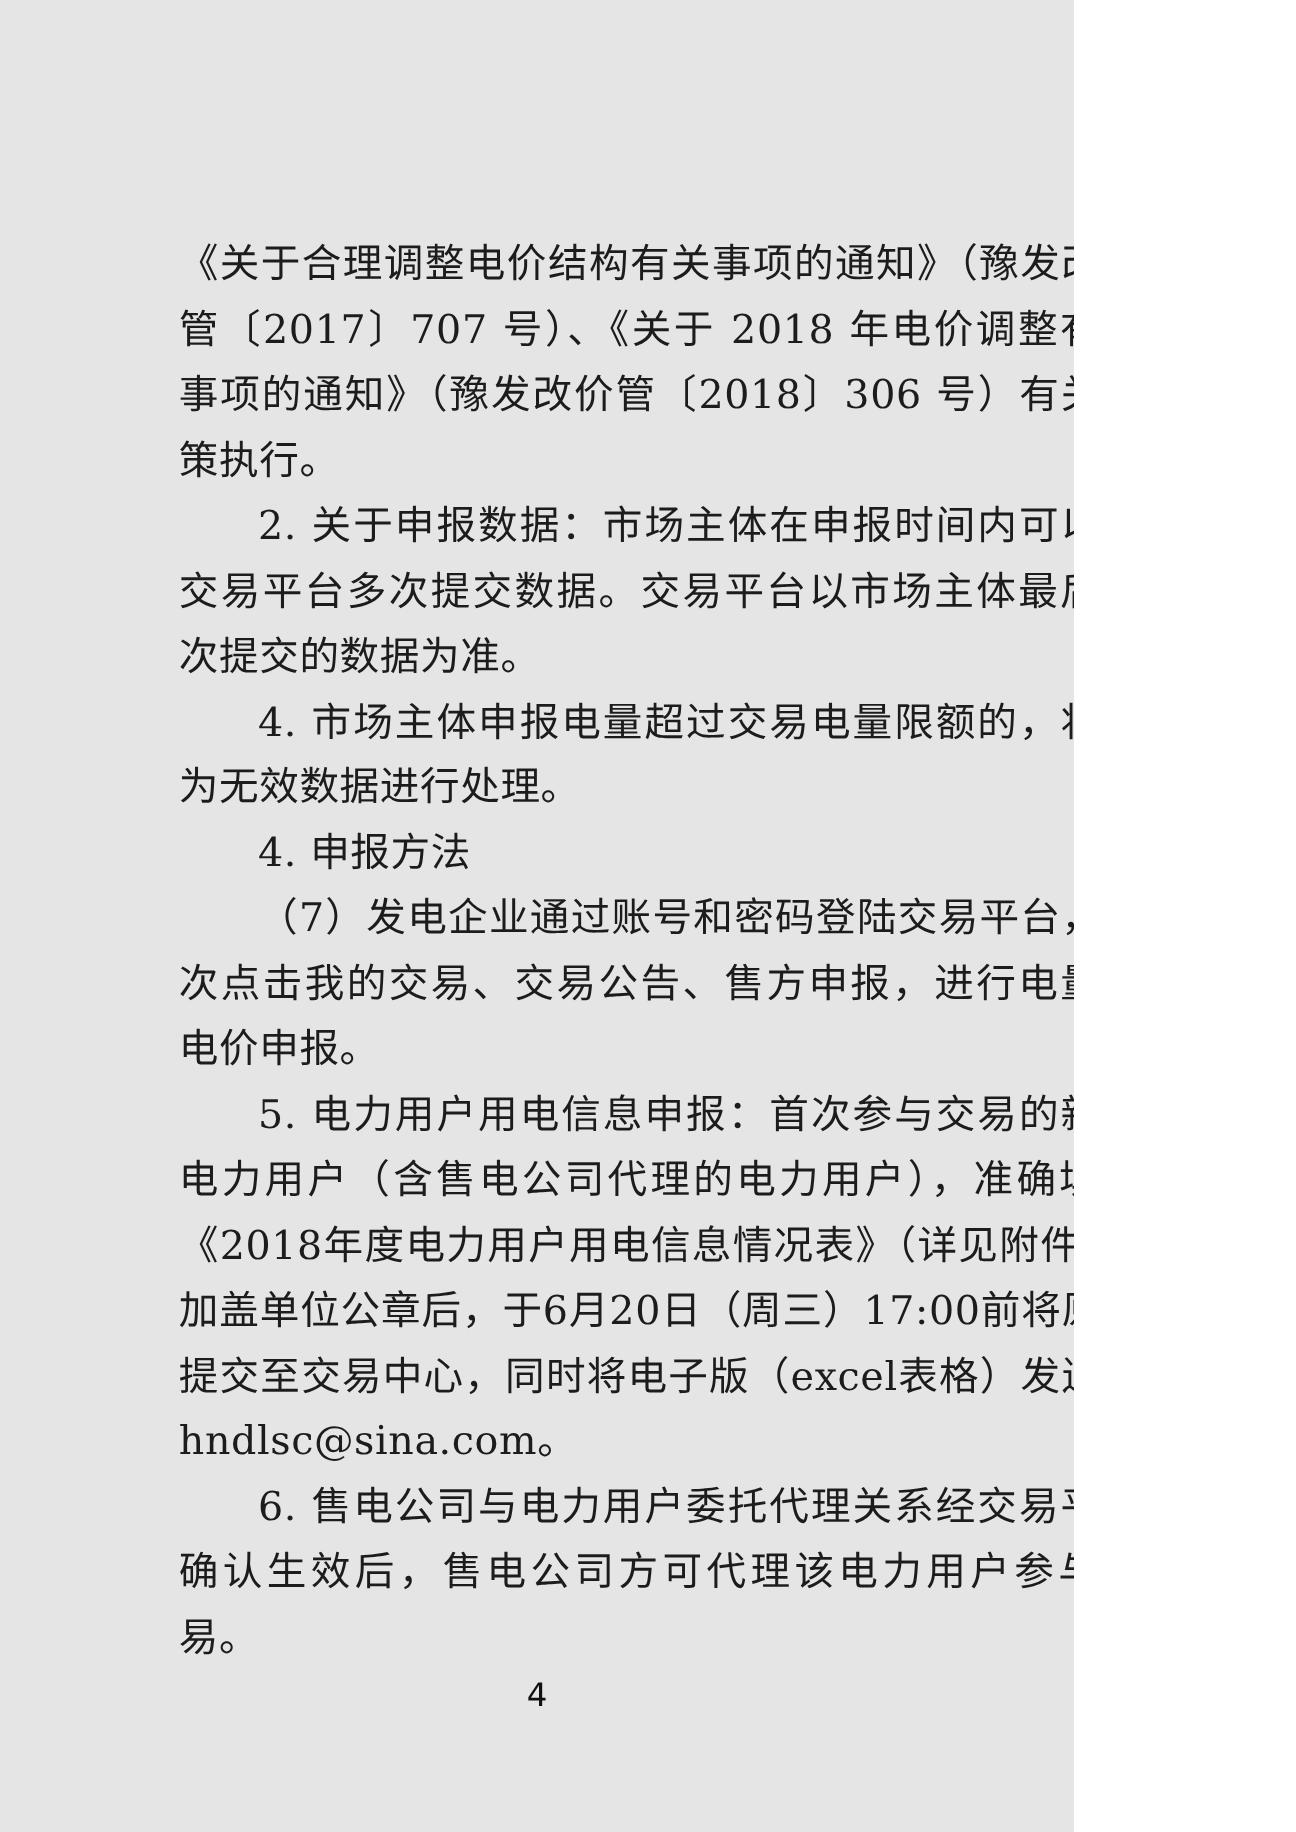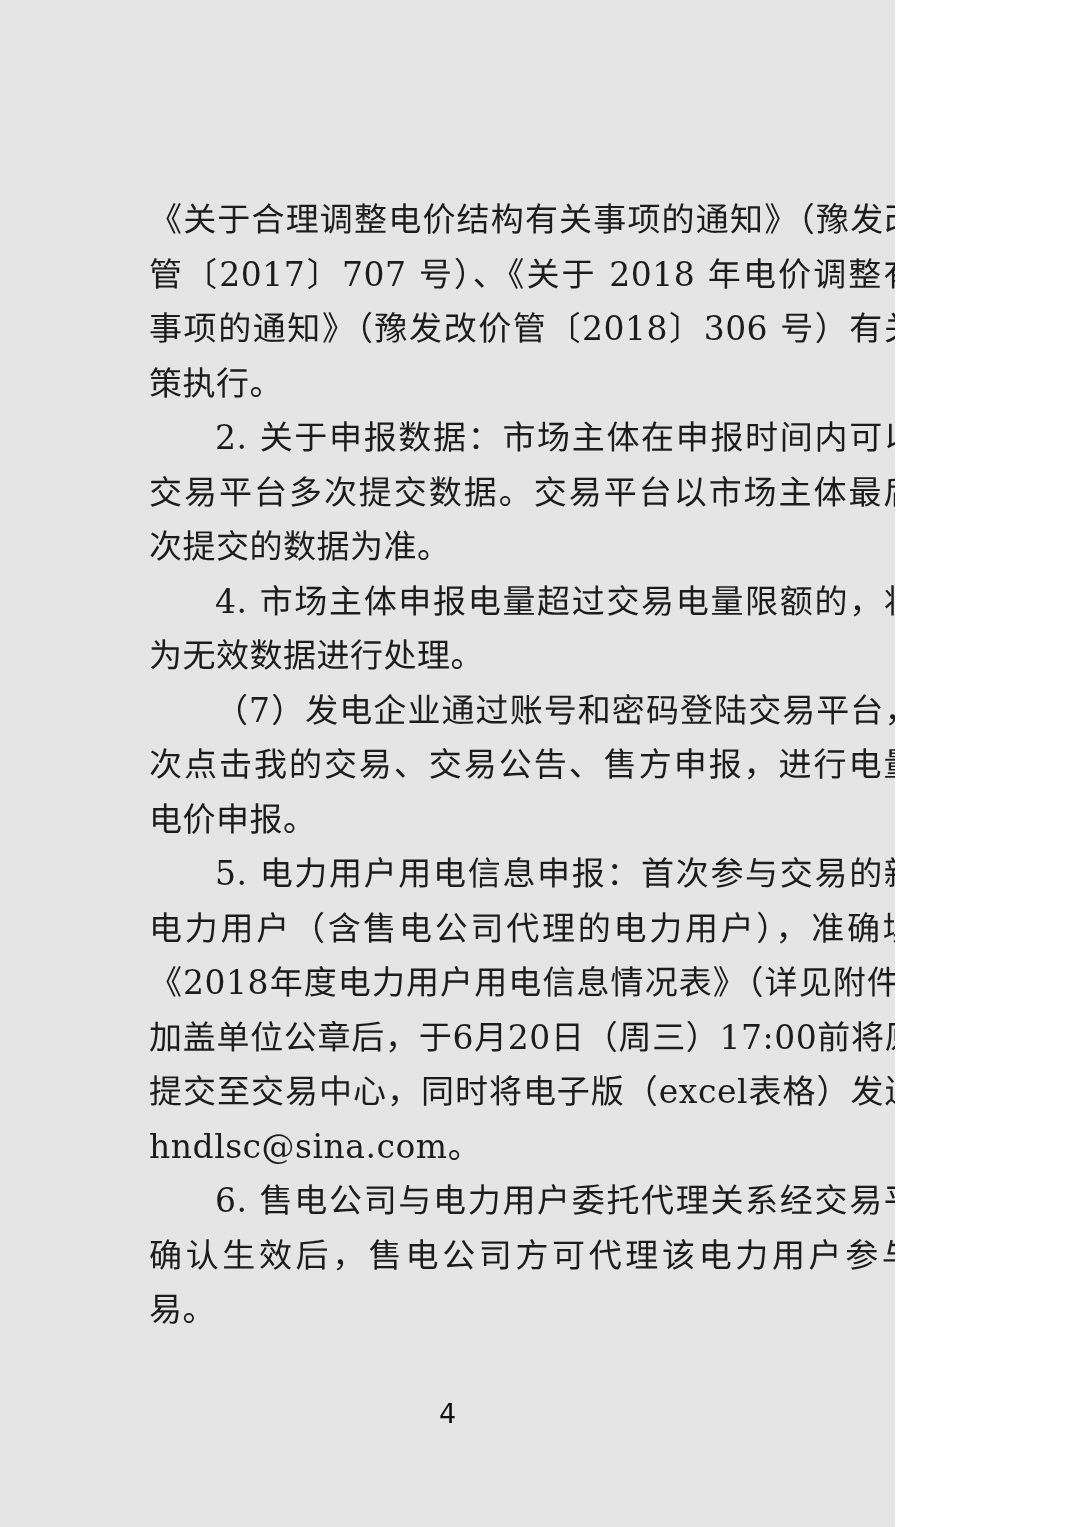--- a/index.html
+++ b/index.html
@@ -52,19 +52,20 @@
   }
 </style>
 </head>
 <body>
 
 <div class="doc-page">
   <div class="doc-body">
     <p>《关于合理调整电价结构有关事项的通知》（豫发改价管〔2017〕707 号）、《关于 2018 年电价调整有关事项的通知》（豫发改价管〔2018〕306 号）有关政策执行。</p>
     <p class="indent">2. 关于申报数据：市场主体在申报时间内可以向交易平台多次提交数据。交易平台以市场主体最后一次提交的数据为准。</p>
     <p class="indent">4. 市场主体申报电量超过交易电量限额的，将作为无效数据进行处理。</p>
+    <p class="indent">4. 申报方法</p>
     <p class="indent">（7）发电企业通过账号和密码登陆交易平台，依次点击我的交易、交易公告、售方申报，进行电量、电价申报。</p>
     <p class="indent">5. 电力用户用电信息申报：首次参与交易的新增电力用户（含售电公司代理的电力用户），准确填写《2018年度电力用户用电信息情况表》（详见附件），加盖单位公章后，于6月20日（周三）17:00前将原件提交至交易中心，同时将电子版（excel表格）发送至hndlsc@sina.com。</p>
     <p class="indent">6. 售电公司与电力用户委托代理关系经交易平台确认生效后，售电公司方可代理该电力用户参与交易。</p>
 
   </div>
   <div class="page-footer">4</div>
 </div>
 
 </body></html>

